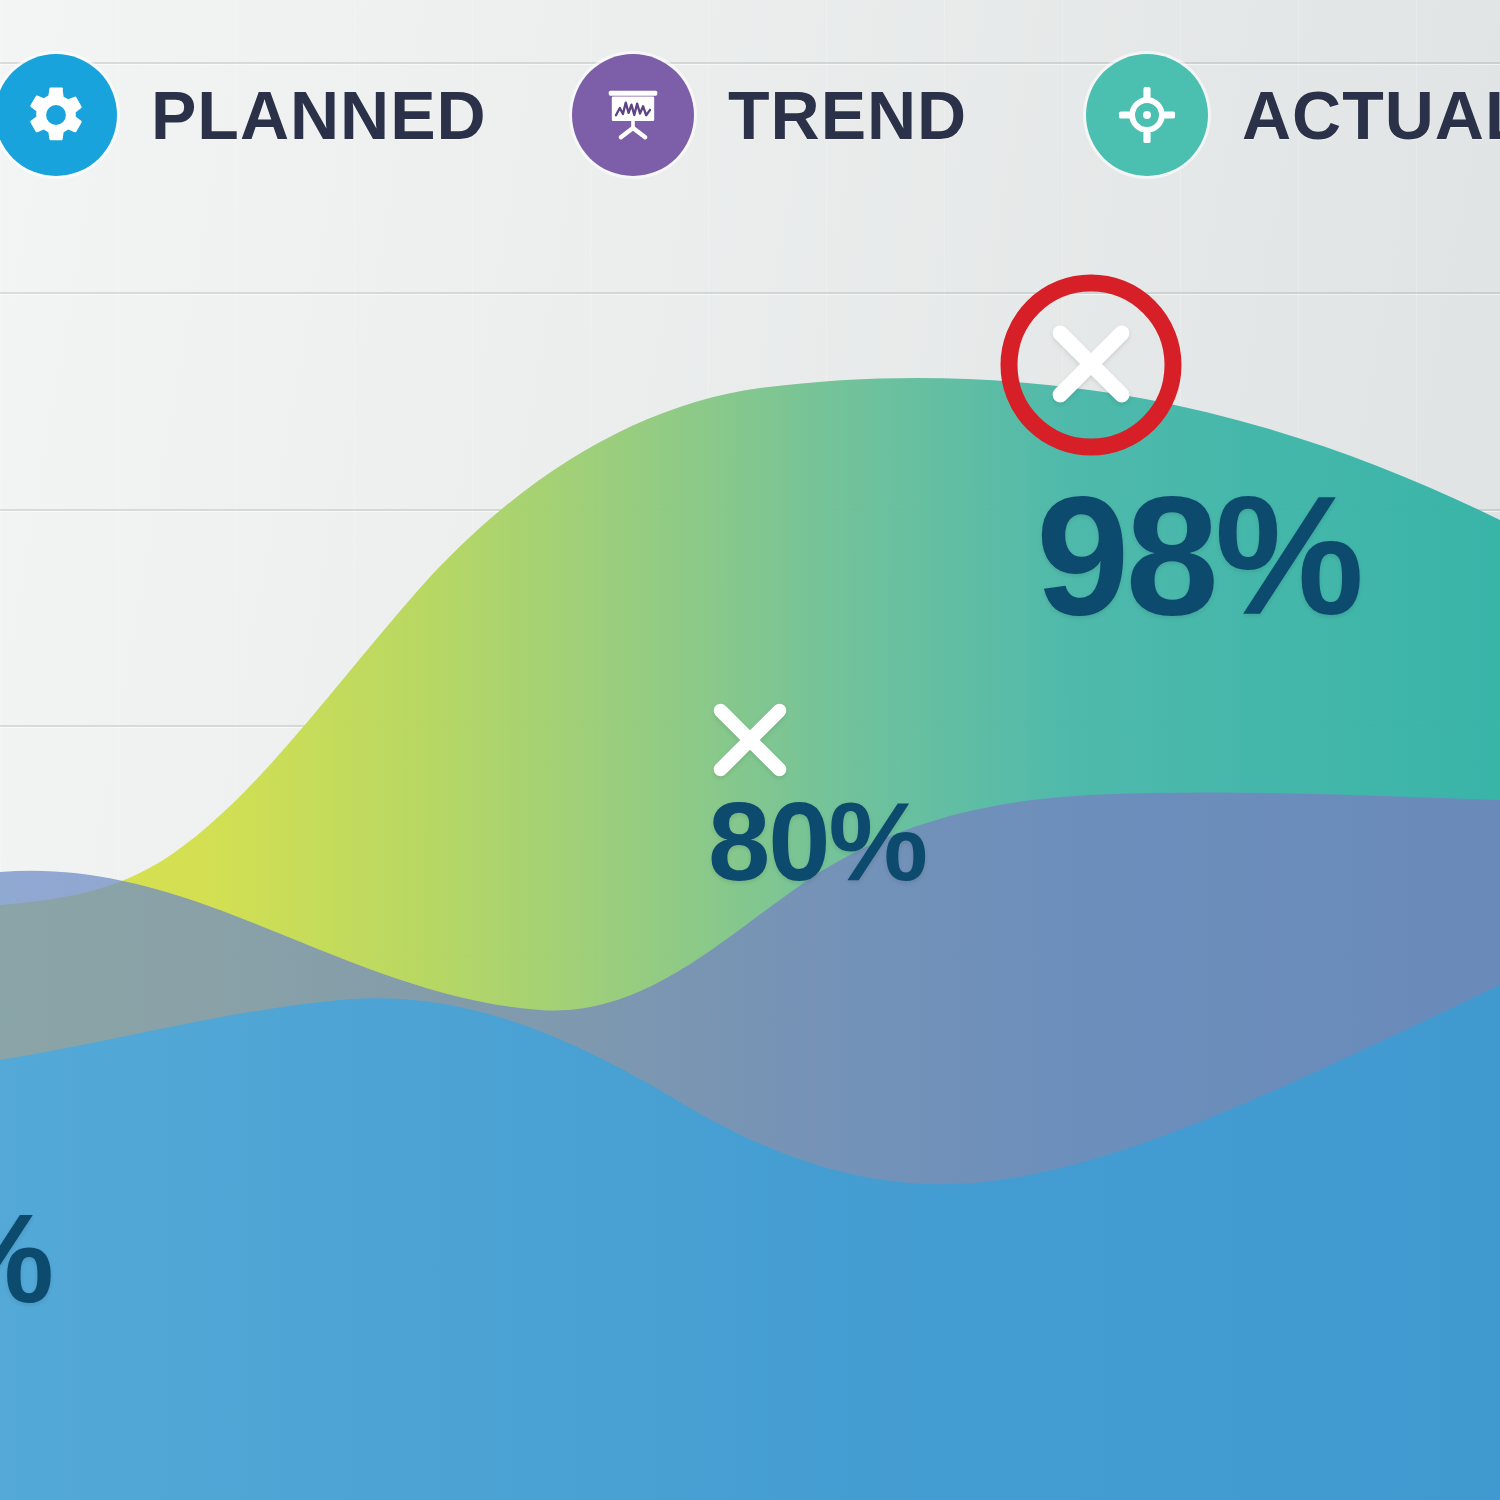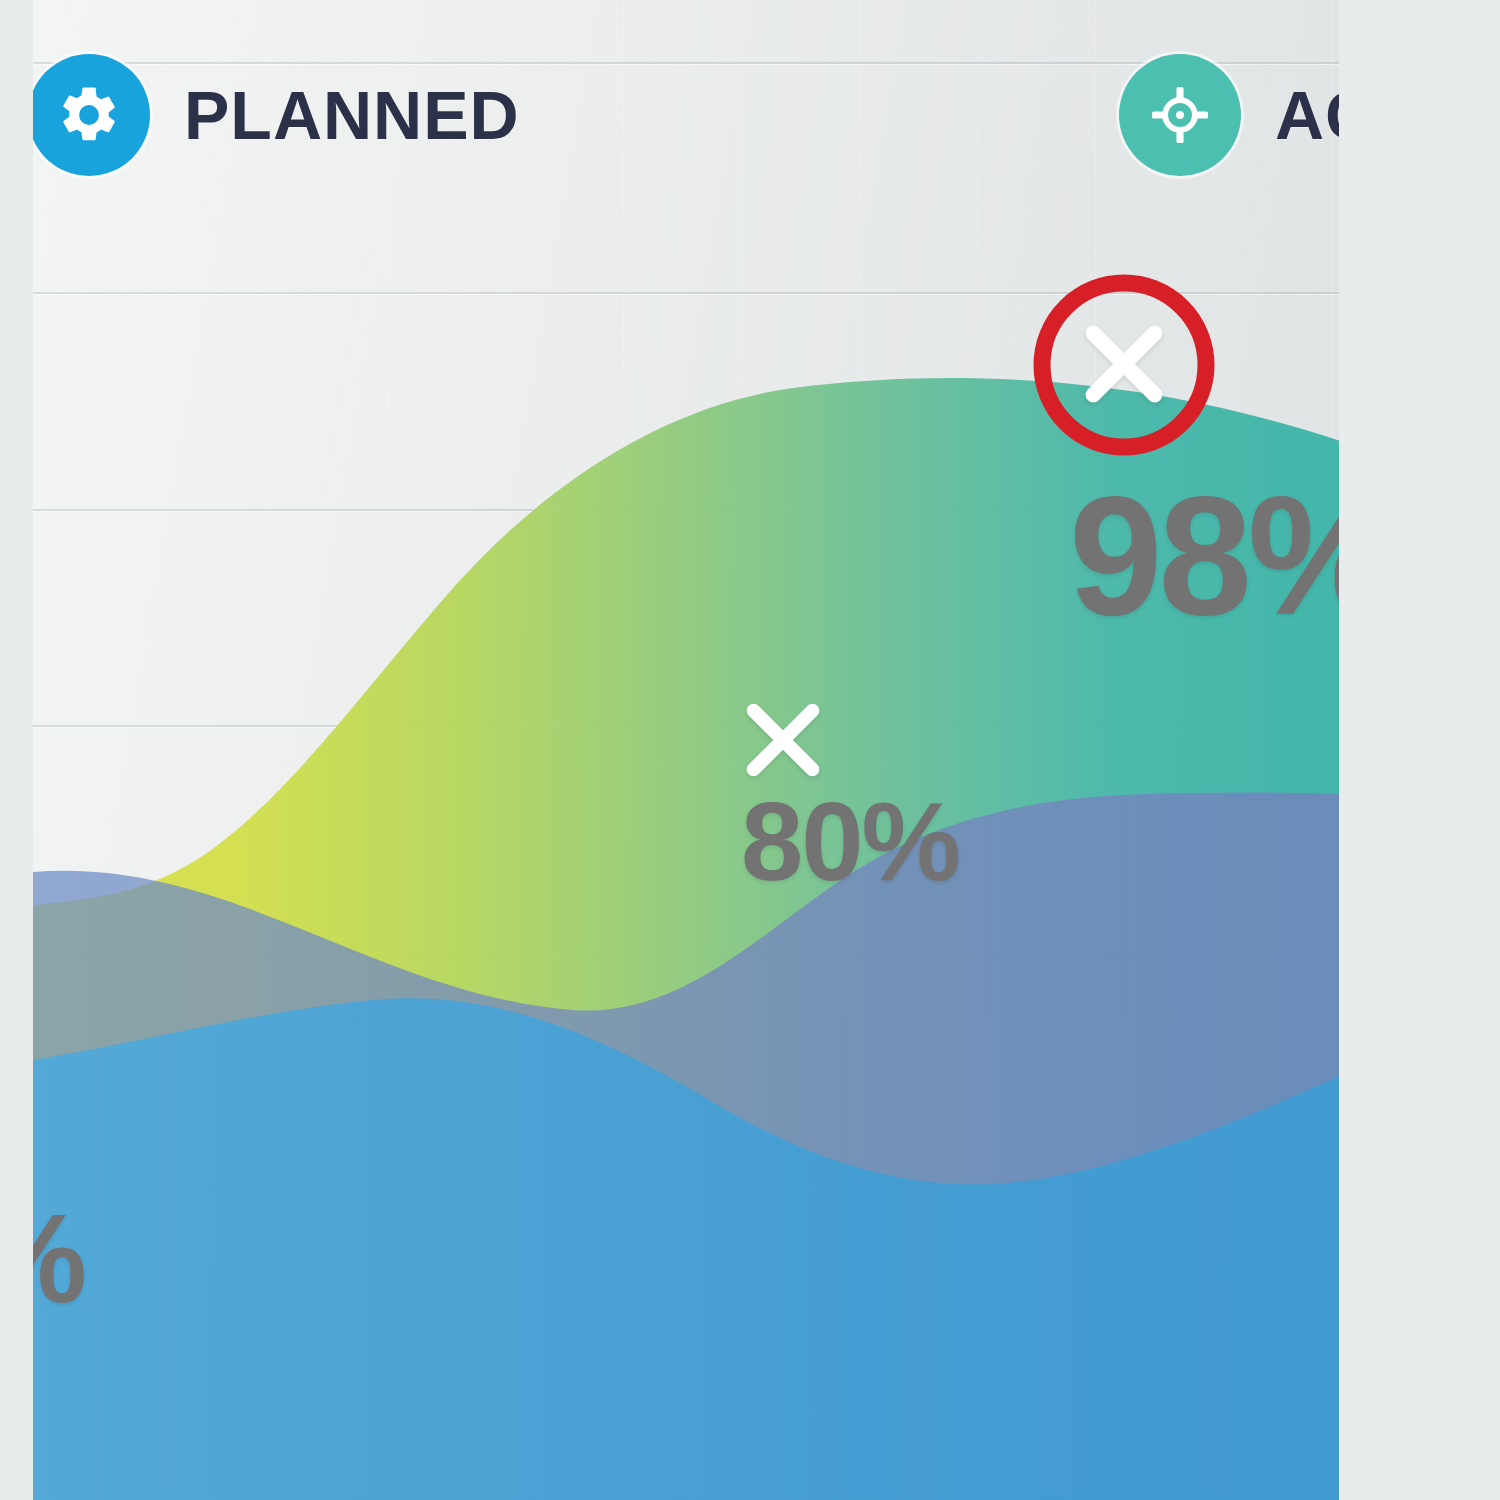--- a/index.html
+++ b/index.html
@@ -2,21 +2,21 @@
 <html><head>
 <meta charset="utf-8">
 <style>
   html,body{margin:0;padding:0;}
   body{
     width:1500px;height:1500px;overflow:hidden;
     font-family:"Liberation Sans", sans-serif;
     background:#e9ecec;
     position:relative;
   }
-  #stage{position:absolute;inset:0;width:1306px;height:1500px;overflow:hidden;margin-left:33px;}
+  #stage{position:absolute;inset:0;width:1500px;height:1500px;overflow:hidden;}
 
   
   .plot-bg{
     position:absolute;inset:0;
     background:linear-gradient(100deg,#f2f5f4 0%,#eceeee 38%,#e4e7e7 72%,#dfe2e2 100%);
   }
   .vstripes{
     position:absolute;inset:0;
     background:repeating-linear-gradient(90deg,
       rgba(255,255,255,0.28) 0px,
@@ -63,21 +63,21 @@
     text-shadow:0 1px 1px rgba(255,255,255,.45);
   }
 
   
   .marker{position:absolute;}
   .marker .xglyph{
     display:block;
     filter:drop-shadow(0 2px 2px rgba(0,0,0,.10));
   }
   .marker .value{
-    font-size:150px;font-weight:700;color:#737373;
+    font-size:150px;font-weight:700;color:#0c4a6e;
     line-height:1;letter-spacing:-2px;white-space:nowrap;
     font-family:"Liberation Sans", sans-serif;
     text-shadow:0 2px 4px rgba(0,0,0,.10);
   }
   
   #marker-98{left:998px;top:272px;}
   #marker-98 .ring{
     position:absolute;left:0;top:0;width:186px;height:186px;
   }
   #marker-98 .xwrap{position:absolute;left:45px;top:44px;}
@@ -171,20 +171,33 @@
 
     <div class="legend-item planned">
       <div class="badge planned">
         <svg width="66" height="66" viewBox="0 0 24 24">
           <path fill="#FFFFFF" d="M19.14 12.94a7.6 7.6 0 0 0 .06-.94 7.6 7.6 0 0 0-.06-.94l2.03-1.58a.49.49 0 0 0 .12-.61l-1.92-3.32a.49.49 0 0 0-.59-.22l-2.39.96a7.02 7.02 0 0 0-1.62-.94l-.36-2.54A.48.48 0 0 0 13.93 2h-3.86a.48.48 0 0 0-.48.41l-.36 2.54c-.59.24-1.13.56-1.62.94l-2.39-.96a.48.48 0 0 0-.59.22L2.71 8.47a.48.48 0 0 0 .12.61l2.03 1.58a7.93 7.93 0 0 0 0 1.88l-2.03 1.58a.49.49 0 0 0-.12.61l1.92 3.32c.12.22.38.3.59.22l2.39-.96c.5.38 1.03.7 1.62.94l.36 2.54c.4.24.24.41.48.41h3.86c.24 0 .45-.17.48-.41l.36-2.54c.59-.24 1.12-.56 1.62-.94l2.39.96c.22.08.47 0 .59-.22l1.92-3.32a.49.49 0 0 0-.12-.61l-2.03-1.58ZM12 15.6A3.6 3.6 0 1 1 15.6 12 3.6 3.6 0 0 1 12 15.6Z"></path>
         </svg>
       </div>
       <span class="legend-label">PLANNED</span>
     </div>
 
+    <div class="legend-item trend">
+      <div class="badge trend">
+        <svg width="62" height="62" viewBox="0 0 24 24">
+          <rect x="2.6" y="2.6" width="18.8" height="1.9" rx="0.6" fill="#FFFFFF"></rect>
+          <rect x="3.8" y="4.8" width="16.4" height="9.5" rx="0.5" fill="#FFFFFF"></rect>
+          <path d="M5.4 12.1 L6.9 9.3 L8.1 11.6 L9.2 7.2 L10.3 11.2 L11.4 8.0 L12.5 12.0 L13.6 7.6 L14.7 11.4 L15.9 8.6 L17.1 12.1 L18.6 10.0" fill="none" stroke="#5B4585" stroke-width="0.9" stroke-linejoin="round" stroke-linecap="round"></path>
+          <rect x="11.3" y="14.3" width="1.4" height="3.1" fill="#FFFFFF"></rect>
+          <path d="M12 17.0 L7.3 20.6 M12 17.0 L16.7 20.6" stroke="#FFFFFF" stroke-width="1.7" stroke-linecap="round"></path>
+          <path d="M7.1 20.8 L16.9 20.8" stroke="#FFFFFF" stroke-width="1.5" stroke-linecap="round" opacity="0"></path>
+        </svg>
+      </div>
+      <span class="legend-label">TREND</span>
+    </div>
 
     <div class="legend-item actual">
       <div class="badge actual">
         <svg width="66" height="66" viewBox="0 0 24 24">
           <rect x="10.7" y="1.8" width="2.6" height="4.4" rx="0.7" fill="#FFFFFF"></rect>
           <rect x="10.7" y="17.8" width="2.6" height="4.4" rx="0.7" fill="#FFFFFF"></rect>
           <rect x="1.8" y="10.7" width="4.4" height="2.6" rx="0.7" fill="#FFFFFF"></rect>
           <rect x="17.8" y="10.7" width="4.4" height="2.6" rx="0.7" fill="#FFFFFF"></rect>
           <circle cx="12" cy="12" r="5.4" fill="none" stroke="#FFFFFF" stroke-width="2.1"></circle>
           <circle cx="12" cy="12" r="1.45" fill="#FFFFFF"></circle>

